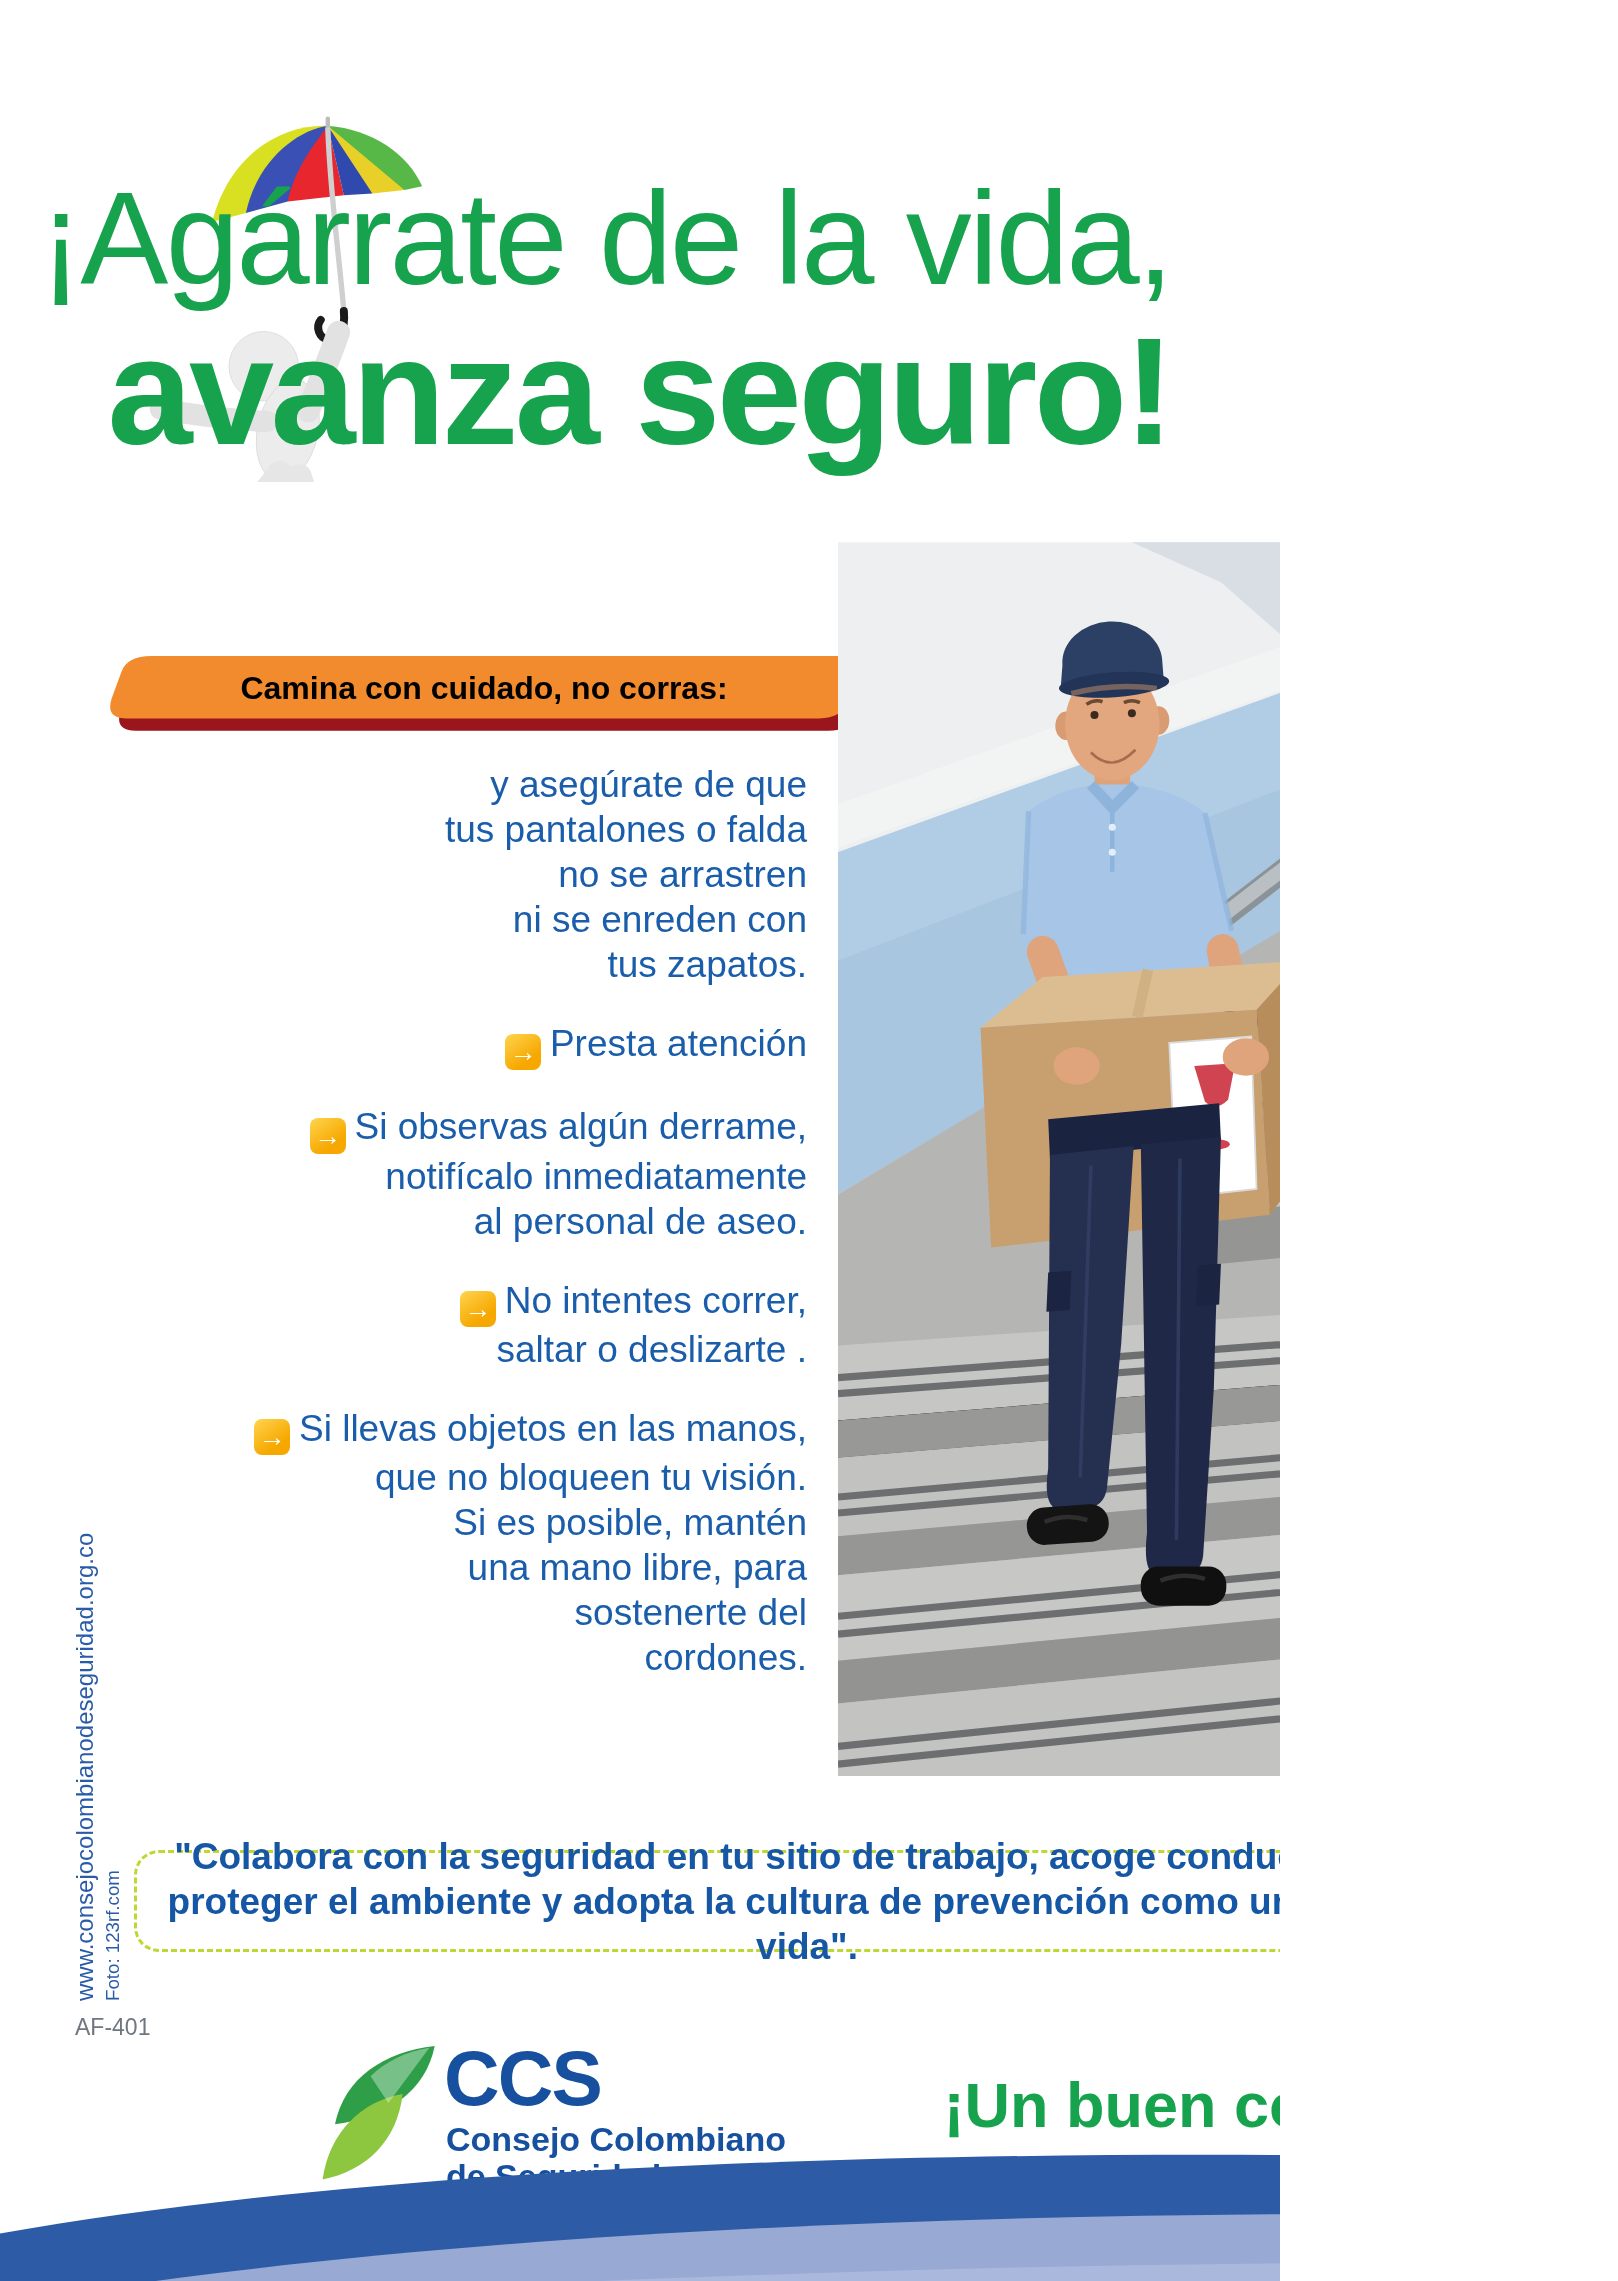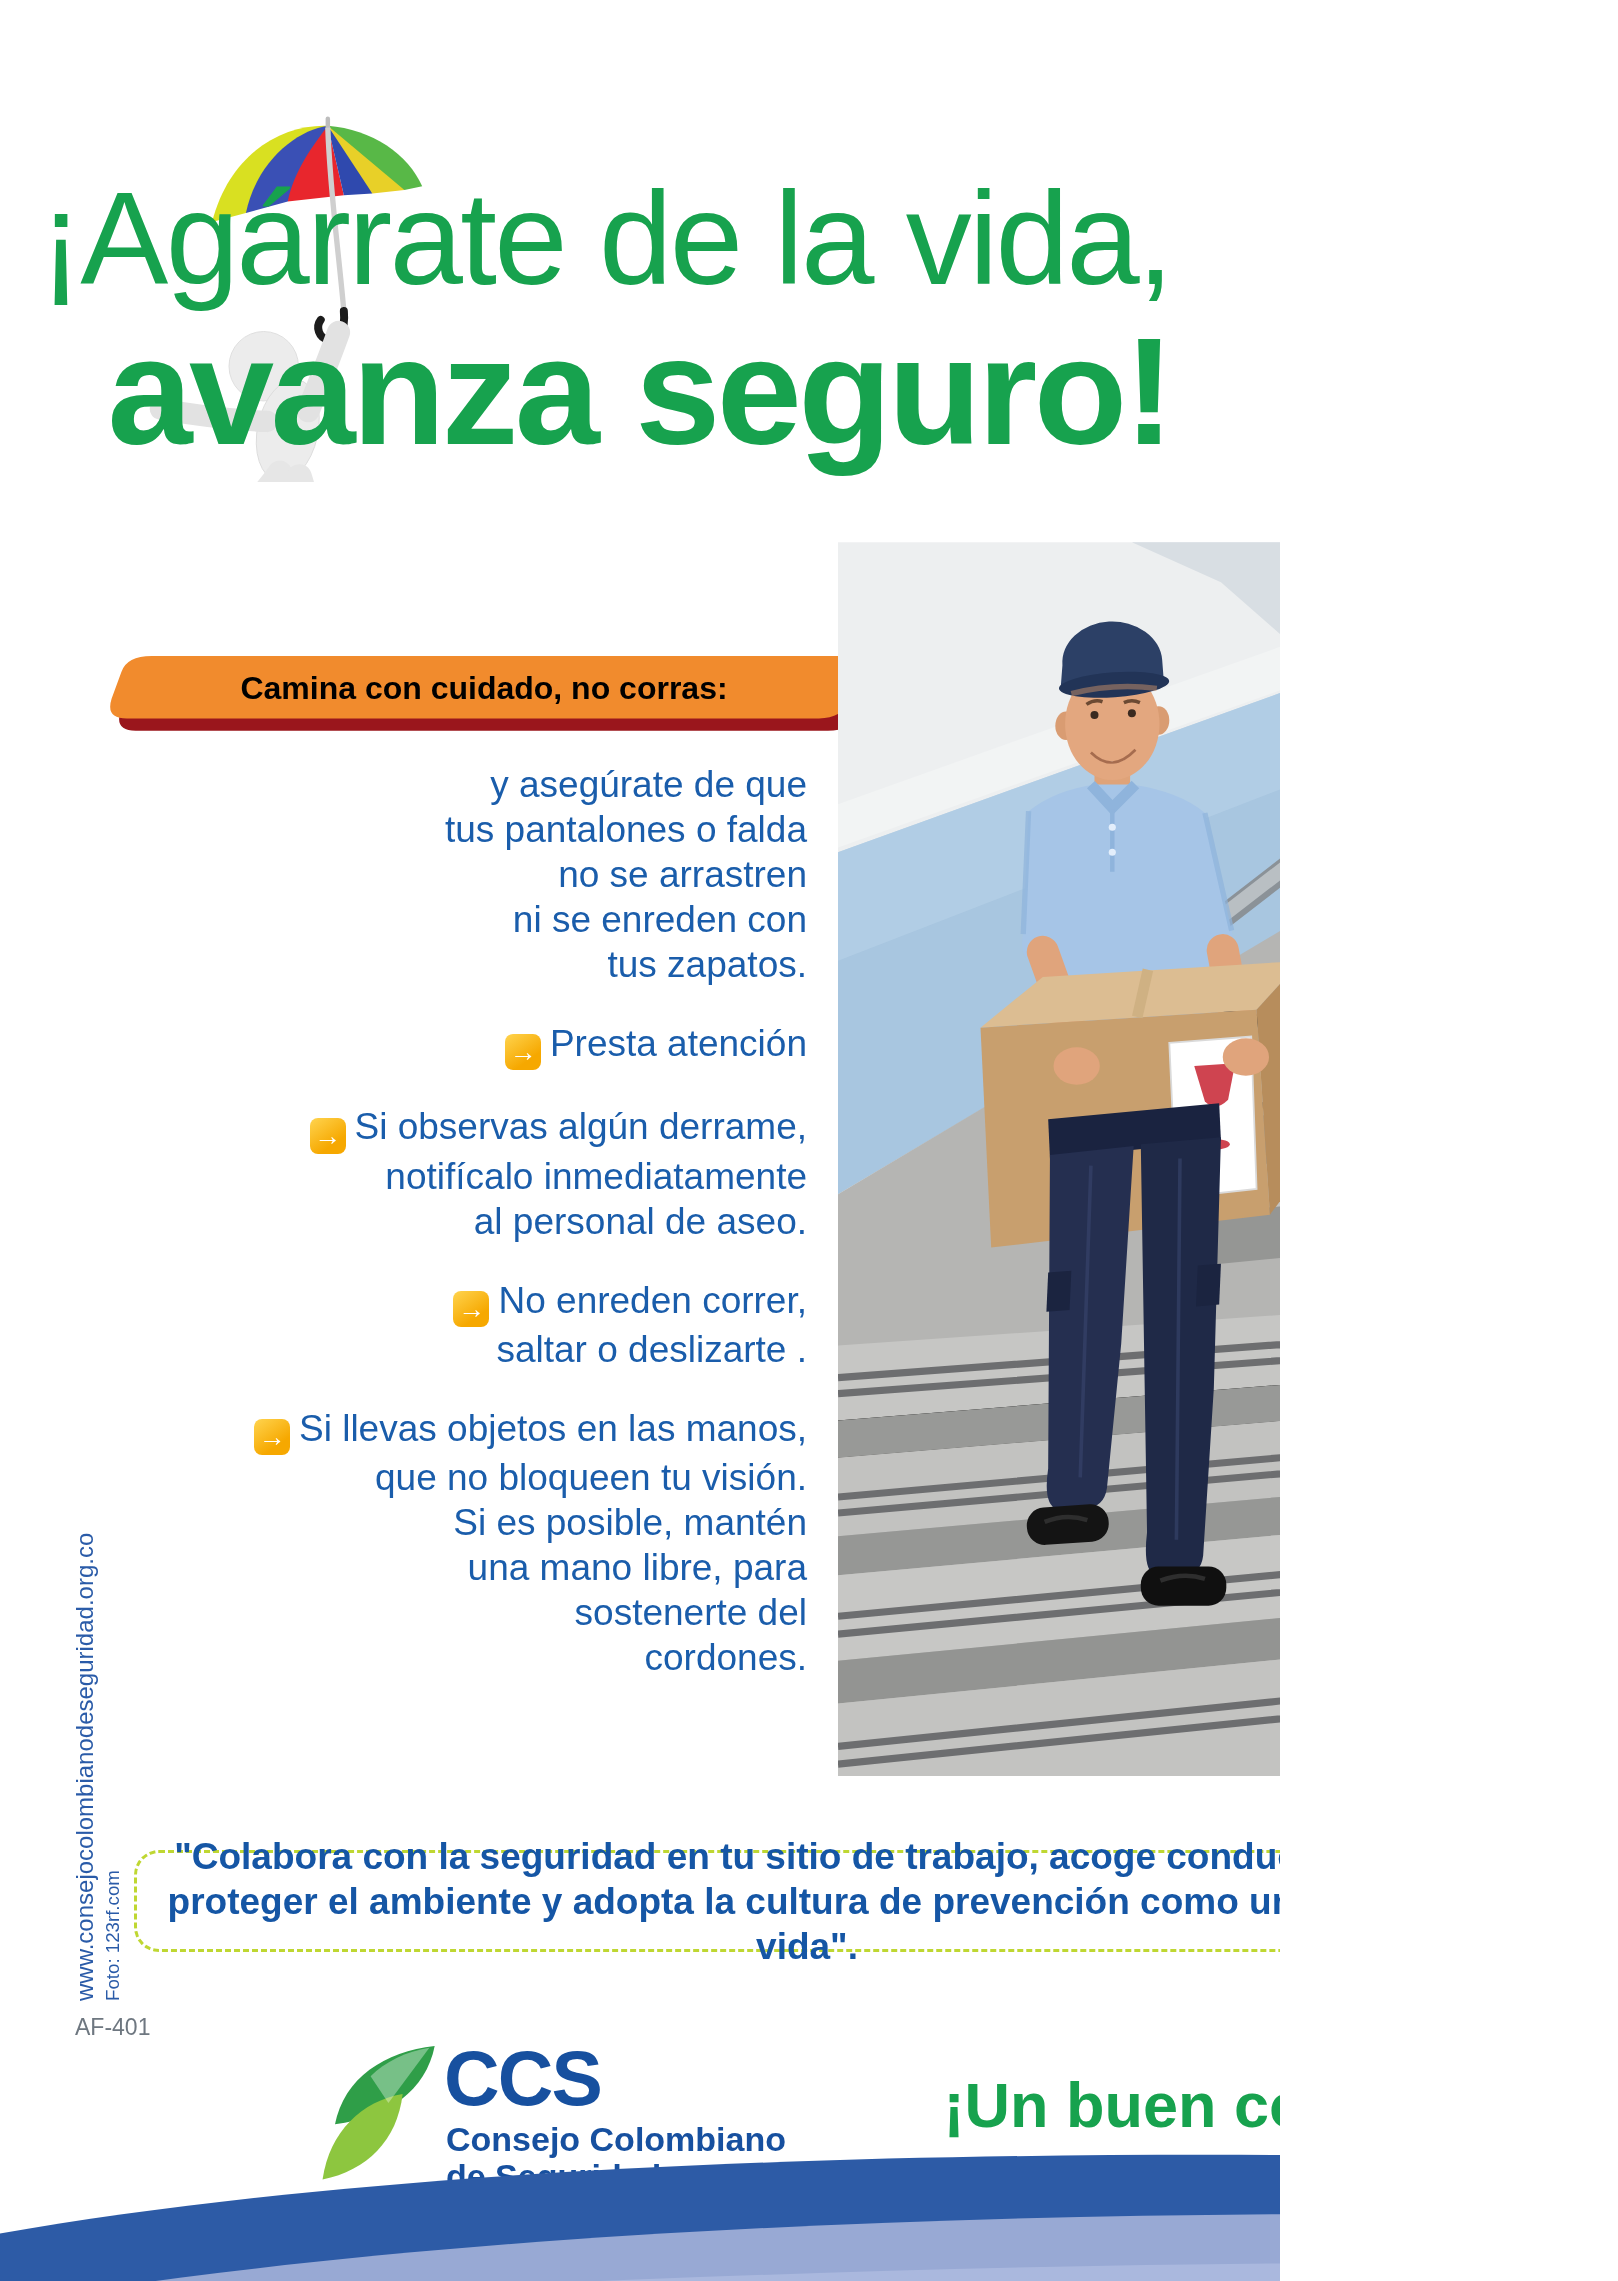--- a/index.html
+++ b/index.html
@@ -114,21 +114,21 @@
     </div>
     <div class="tip">
       <div><span class="tip-icon">→</span><span>Presta atención</span></div>
     </div>
     <div class="tip">
       <div><span class="tip-icon">→</span><span>Si observas algún derrame,</span></div>
       <div class="tip-rest">notifícalo inmediatamente
 al personal de aseo.</div>
     </div>
     <div class="tip">
-      <div><span class="tip-icon">→</span><span>No enreden correr,</span></div>
+      <div><span class="tip-icon">→</span><span>No intentes correr,</span></div>
       <div class="tip-rest">saltar o deslizarte .</div>
     </div>
     <div class="tip">
       <div><span class="tip-icon">→</span><span>Si llevas objetos en las manos,</span></div>
       <div class="tip-rest">que no bloqueen tu visión.
 Si es posible, mantén
 una mano libre, para
 sostenerte del
 cordones.</div>
     </div>

